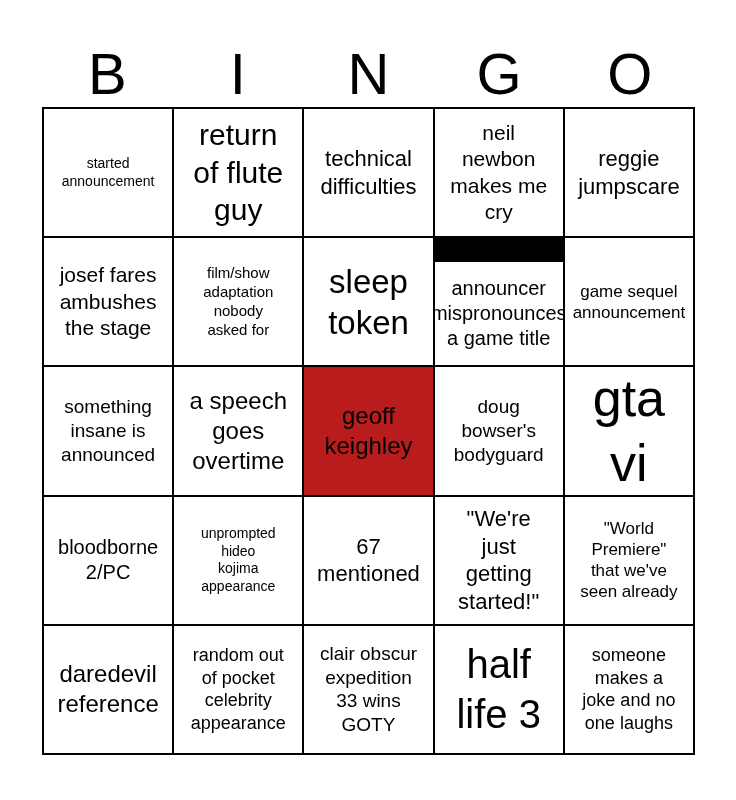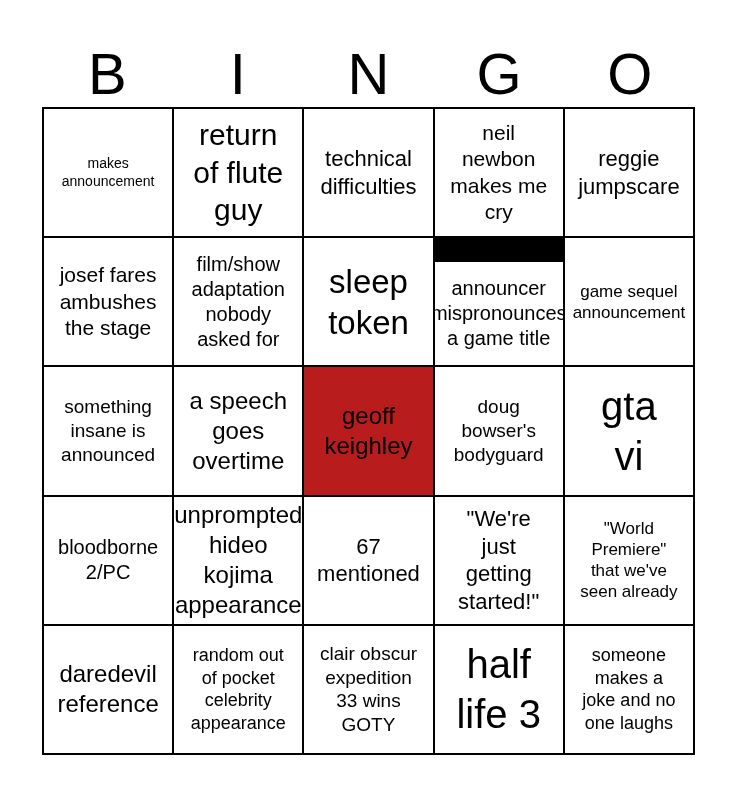--- a/index.html
+++ b/index.html
@@ -73,37 +73,37 @@
 
   <span class="letter">B</span>
       <span class="letter">I</span>
       <span class="letter">N</span>
       <span class="letter">G</span>
       <span class="letter">O</span>
     </div>
 
   <div class="bingo-grid">
 
-  <div class="bingo-cell" style="font-size: 14px;">makes
+  <div class="bingo-cell" style="font-size: 14px;">started
 announcement</div>
       <div class="bingo-cell" style="font-size: 30px;">return
 of flute
 guy</div>
       <div class="bingo-cell" style="font-size: 22px;">technical
 difficulties</div>
       <div class="bingo-cell" style="font-size: 21px;">neil
 newbon
 makes me
 cry</div>
       <div class="bingo-cell" style="font-size: 22px;">reggie
 jumpscare</div>
       <div class="bingo-cell" style="font-size: 21px;">josef fares
 ambushes
 the stage</div>
-      <div class="bingo-cell" style="font-size: 20px;">film/show
+      <div class="bingo-cell" style="font-size: 15px;">film/show
 adaptation
 nobody
 asked for</div>
       <div class="bingo-cell" style="font-size: 33px;">sleep
 token</div>
       <div class="bingo-cell" style="font-size: 20px; margin-top: 24px;">announcer
 mispronounces
 a game title</div>
       <div class="bingo-cell" style="font-size: 17px;">game sequel
 announcement</div>
@@ -111,25 +111,25 @@
 insane is
 announced</div>
       <div class="bingo-cell" style="font-size: 24px;">a speech
 goes
 overtime</div>
       <div class="bingo-cell free" style="font-size: 24px;">geoff
 keighley</div>
       <div class="bingo-cell" style="font-size: 19px;">doug
 bowser's
 bodyguard</div>
-      <div class="bingo-cell" style="font-size: 40px;">gta
+      <div class="bingo-cell" style="font-size: 52px;">gta
 vi</div>
       <div class="bingo-cell" style="font-size: 20px;">bloodborne
 2/PC</div>
-      <div class="bingo-cell" style="font-size: 24px;">unprompted
+      <div class="bingo-cell" style="font-size: 14px;">unprompted
 hideo
 kojima
 appearance</div>
       <div class="bingo-cell" style="font-size: 22px;">67
 mentioned</div>
       <div class="bingo-cell" style="font-size: 22px;">"We're
 just
 getting
 started!"</div>
       <div class="bingo-cell" style="font-size: 17px;">"World

